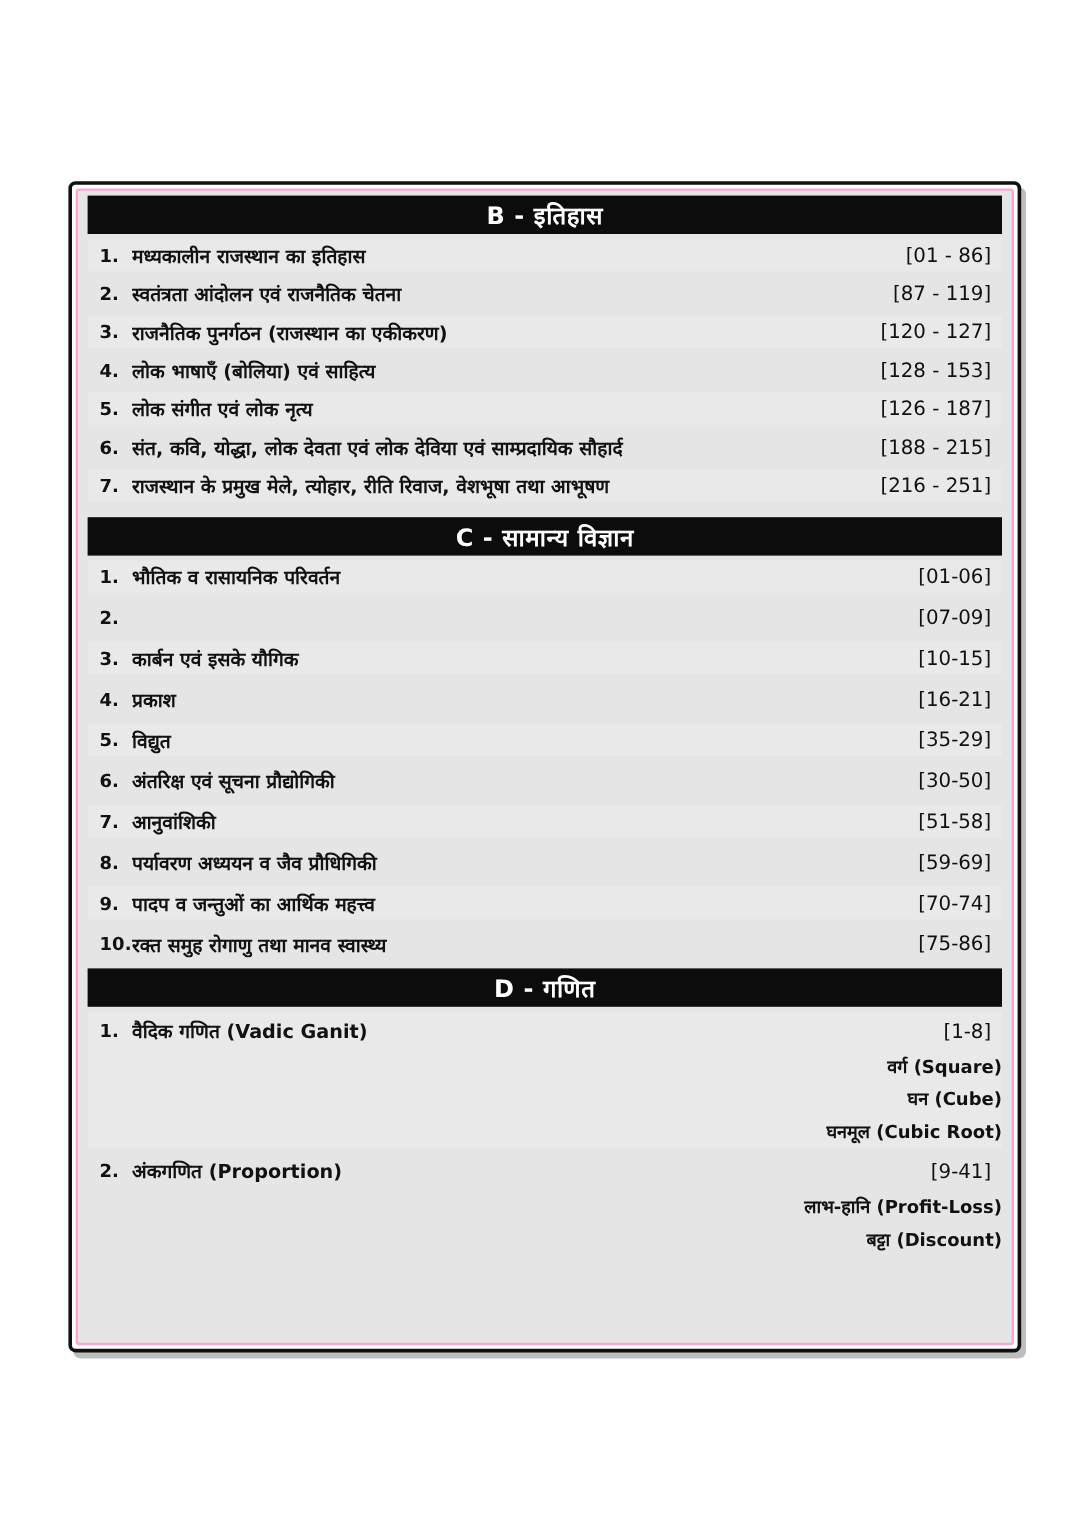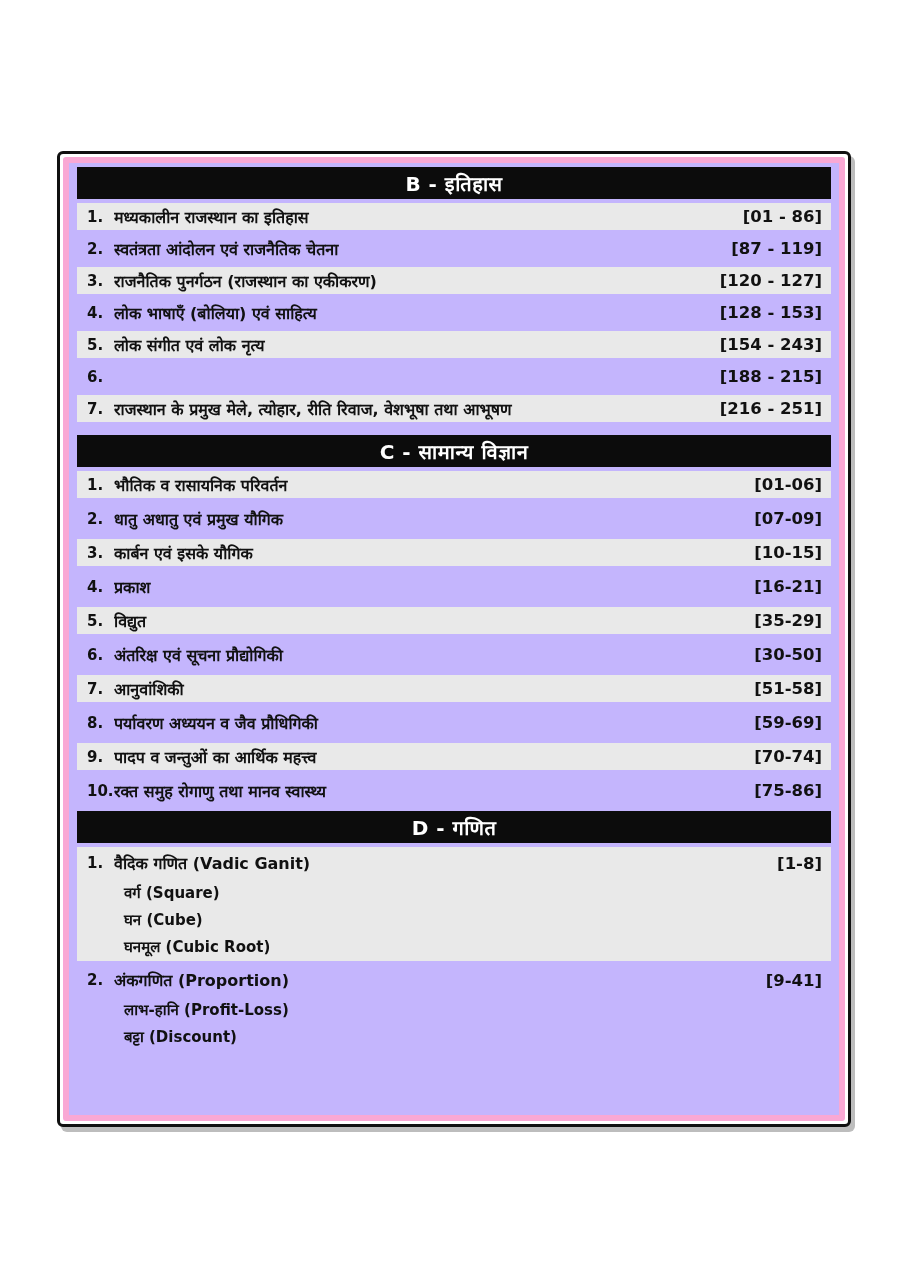--- a/index.html
+++ b/index.html
@@ -16,23 +16,23 @@
     left: 57px; top: 151px;
     width: 794px; height: 976px;
     border: 3px solid #101010;
     border-radius: 6px;
     box-shadow: 4px 5px 0 #bdbdbd;
     background: #ffffff;
     padding: 3px;
   }
   .frame-inner {
     width: 100%; height: 100%;
-    border: 6px solid #f9a8d4;
+    border: 2px solid #f9a8d4;
     border-radius: 3px;
-    background: #c4b5fd;
+    background: #e5e5e5;
     padding: 4px 4px 0 4px;
     overflow: hidden;
   }
   .sec-header {
     background: #0c0c0c;
     color: #ffffff;
     height: 32px;
     margin: 0 4px 4px 4px;
     display: flex;
     align-items: center;
@@ -64,41 +64,42 @@
     font-size: 16px;
     font-weight: 800;
     flex: 1 1 auto;
     white-space: nowrap;
     overflow: hidden;
   }
   .pages {
     margin-left: auto;
     padding-right: 9px;
     font-size: 16.5px;
-    font-weight: 700;
+    font-weight: 400;
     flex: 0 0 auto;
   }
   .block {
     margin: 0 4px 3px 4px;
     padding: 1px 0 2px 0;
   }
   .block .main-line {
     display: flex;
     align-items: center;
     height: 30px;
     font-weight: 700;
   }
   .block .main-line .num { padding-left: 10px; width: 37px; }
   .sub-line {
     display: flex;
     align-items: center;
     height: 27px;
     padding-left: 47px;
     font-size: 15px;
     font-weight: 700;
+    justify-content: flex-end;
   }
 </style>
 </head>
 <body>
 
 <div class="frame-outer">
   <div class="frame-inner">
 
     <section class="sec-b">
       <div class="sec-header">
@@ -120,45 +121,45 @@
         <span class="pages">[120 - 127]</span>
       </div>
       <div class="row">
         <span class="num">4.</span>
         <span class="title">लोक भाषाएँ (बोलिया) एवं साहित्य</span>
         <span class="pages">[128 - 153]</span>
       </div>
       <div class="row alt">
         <span class="num">5.</span>
         <span class="title">लोक संगीत एवं लोक नृत्य</span>
-        <span class="pages">[154 - 243]</span>
+        <span class="pages">[126 - 187]</span>
       </div>
       <div class="row">
         <span class="num">6.</span>
+        <span class="title">संत, कवि, योद्धा, लोक देवता एवं लोक देविया एवं साम्प्रदायिक सौहार्द</span>
         <span class="pages">[188 - 215]</span>
       </div>
       <div class="row alt">
         <span class="num">7.</span>
         <span class="title">राजस्थान के प्रमुख मेले, त्योहार, रीति रिवाज, वेशभूषा तथा आभूषण</span>
         <span class="pages">[216 - 251]</span>
       </div>
     </section>
 
     <section class="sec-c">
       <div class="sec-header gap-top-lg">
         <span>C - सामान्य विज्ञान</span>
       </div>
       <div class="row alt">
         <span class="num">1.</span>
         <span class="title">भौतिक व रासायनिक परिवर्तन</span>
         <span class="pages">[01-06]</span>
       </div>
       <div class="row">
         <span class="num">2.</span>
-        <span class="title">धातु अधातु एवं प्रमुख यौगिक</span>
         <span class="pages">[07-09]</span>
       </div>
       <div class="row alt">
         <span class="num">3.</span>
         <span class="title">कार्बन एवं इसके यौगिक</span>
         <span class="pages">[10-15]</span>
       </div>
       <div class="row">
         <span class="num">4.</span>
         <span class="title">प्रकाश</span>

